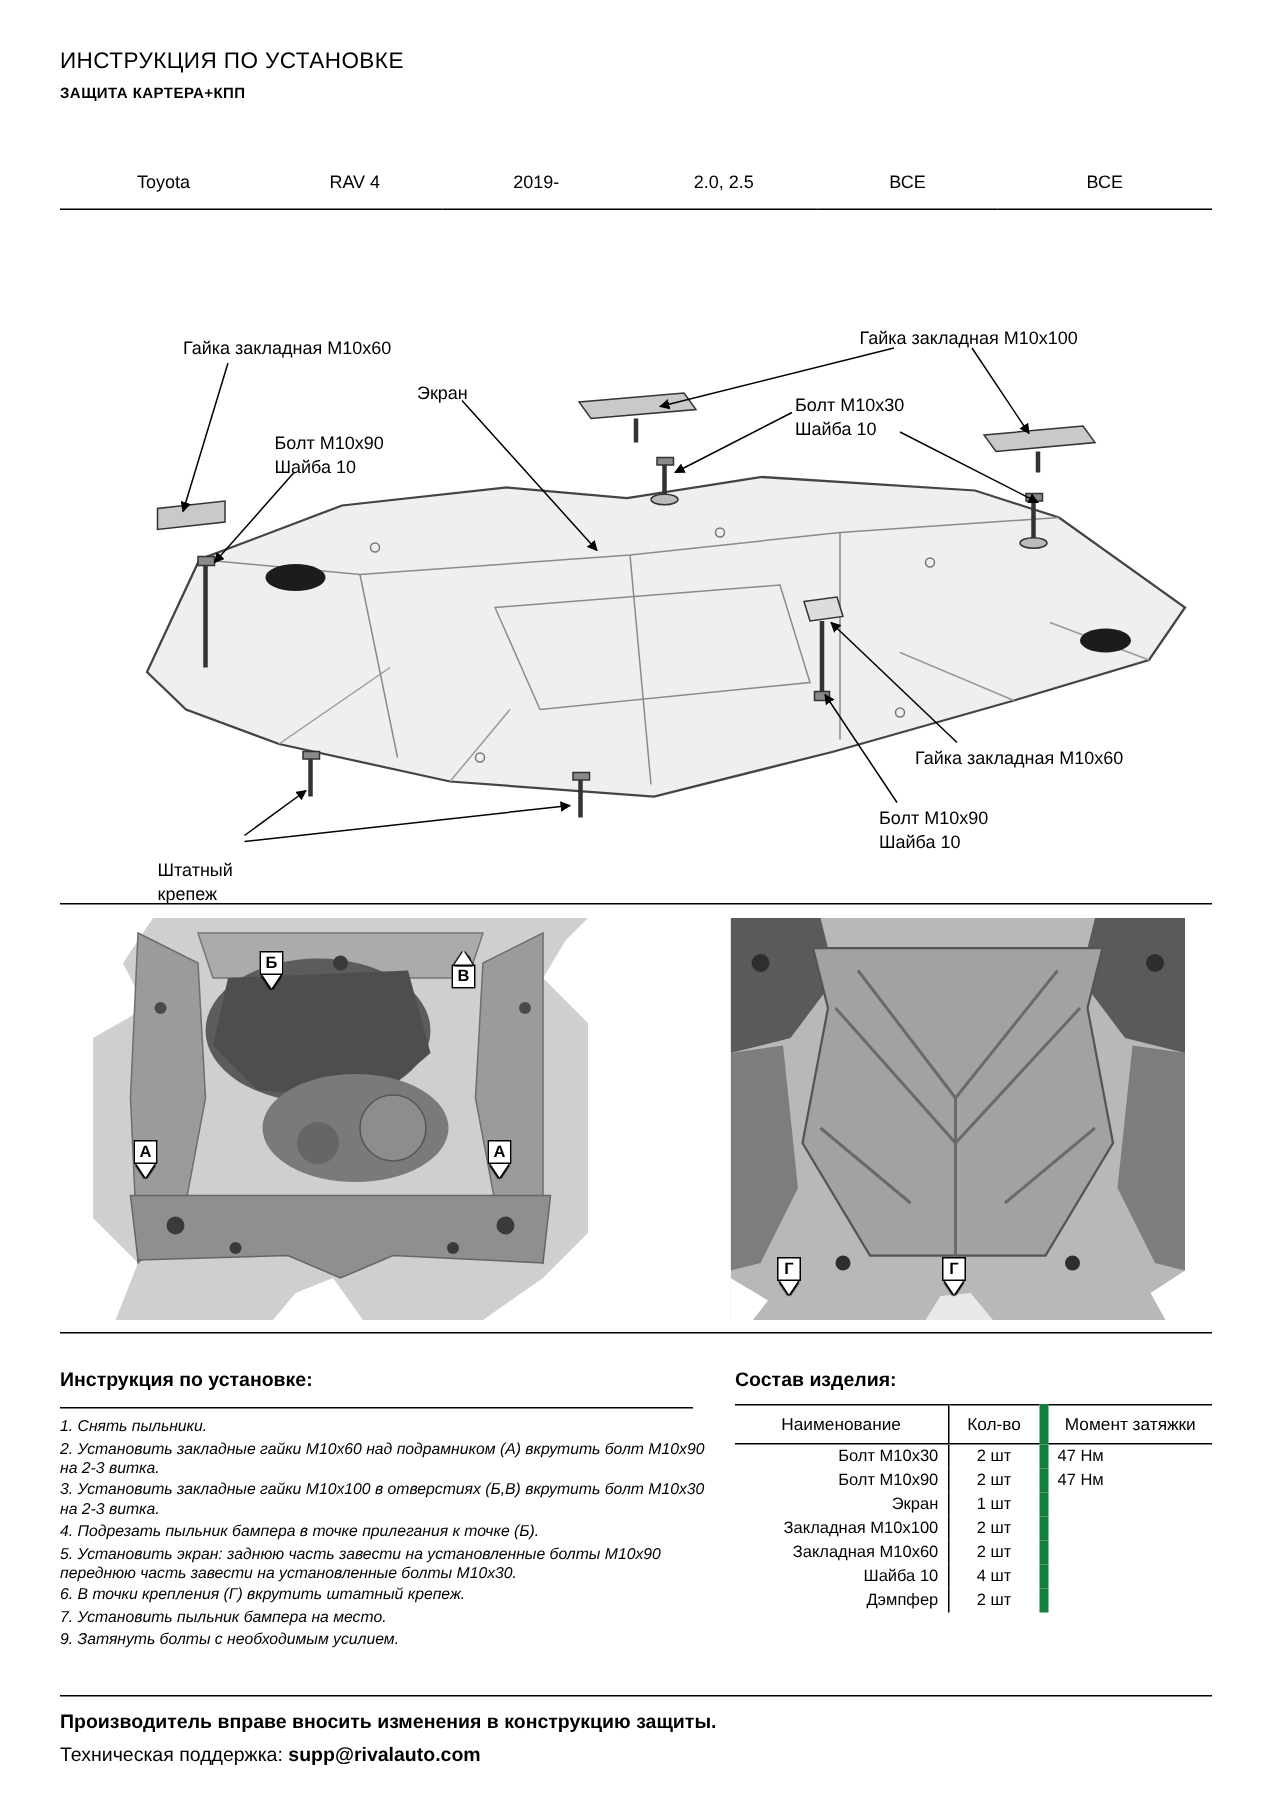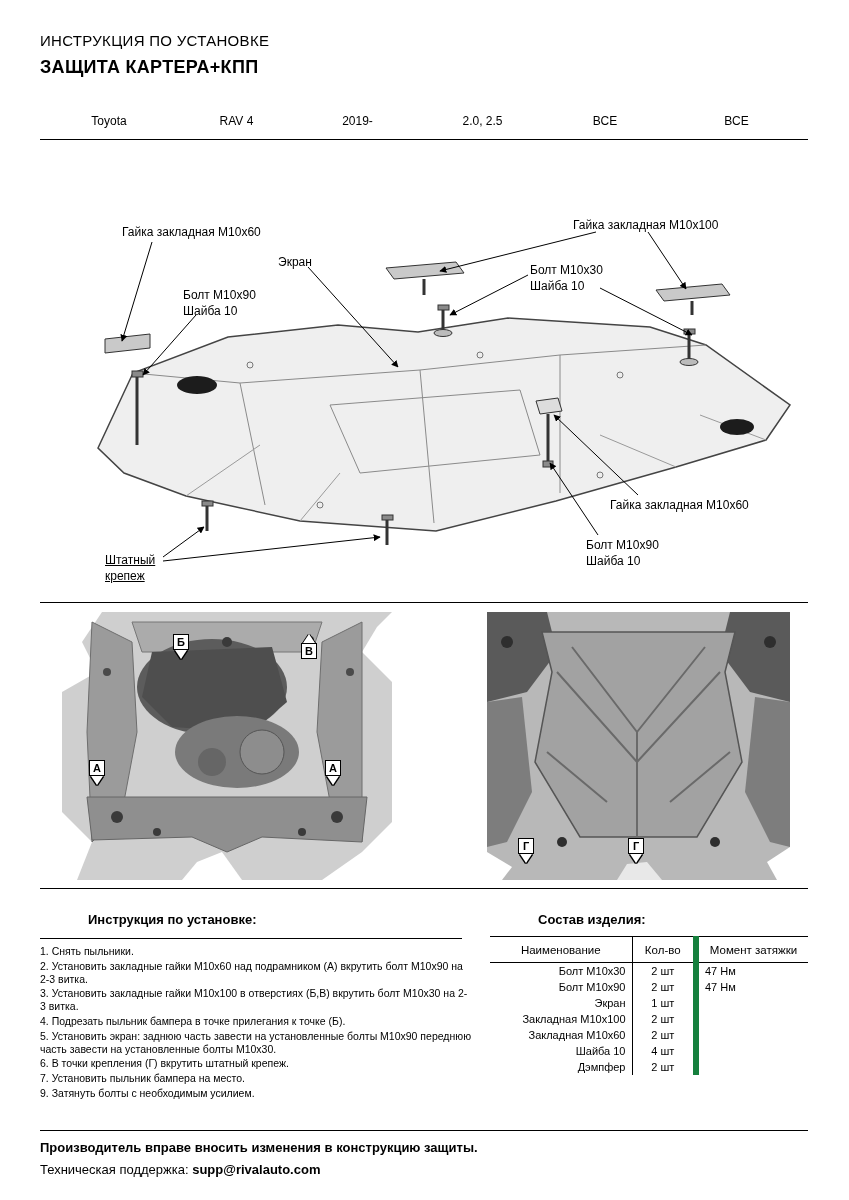--- a/index.html
+++ b/index.html
@@ -1,21 +1,21 @@
 <!DOCTYPE html>
 <html><head>
 <meta charset="utf-8">
 <style>
   * { margin:0; padding:0; box-sizing:border-box; }
   html,body { background:#fff; }
   body { width:849px; height:1200px; position:relative; font-family:"Liberation Sans", sans-serif; color:#000; }
   .page { position:absolute; left:0; top:0; width:849px; height:1200px; background:#fff; overflow:hidden; }
 
   .title1 { position:absolute; left:40px; top:32px; font-size:15px; letter-spacing:.3px; }
-  .title2 { position:absolute; left:40px; top:57px; font-size:18px; font-weight:bold; display:flex; gap:33px; letter-spacing:.3px; }
+  .title2 { position:absolute; left:40px; top:57px; font-size:10px; font-weight:bold; display:flex; gap:33px; letter-spacing:.3px; }
 
   .spec-table { position:absolute; left:40px; top:103px; width:768px; border-collapse:collapse; table-layout:fixed; }
   .spec-table th { border-top:1px solid #000; border-bottom:1px solid #000; font-weight:normal; font-size:12px;
                    text-align:center; vertical-align:middle; height:43px; white-space:pre-line; line-height:1.25; }
   .spec-table td { border-bottom:1px solid #000; font-size:12px; text-align:center; vertical-align:middle; height:36px; }
 
   .diagram { position:absolute; left:0; top:205px; width:849px; height:400px; }
   .diagram svg { position:absolute; left:0; top:0; }
   .d-label { position:absolute; font-size:12px; line-height:1.3; white-space:pre-line; }
 
@@ -24,23 +24,23 @@
   .photo { position:absolute; overflow:hidden; }
   .photo svg { position:absolute; left:0; top:0; }
 
   .marker { position:absolute; width:22px; display:flex; flex-direction:column; align-items:center; }
   .marker .letter { background:#fff; border:1px solid #000; font-weight:bold; font-size:11px; width:16px; text-align:center; padding:1px 0; }
   .marker .arrow-down { width:0; height:0; border-left:6px solid transparent; border-right:6px solid transparent; border-top:9px solid #fff;
                         filter: drop-shadow(0 1px 0 #000) drop-shadow(1px 0 0 #000) drop-shadow(-1px 0 0 #000); }
   .marker--up { flex-direction:column-reverse; }
   .marker--up .arrow-down { border-top:none; border-bottom:9px solid #fff; }
 
-  .sec-heading { position:absolute; font-size:13px; font-weight:bold;margin-left:48px; }
+  .sec-heading { position:absolute; font-size:13px; font-weight:bold; }
   .steps { position:absolute; left:40px; top:945px; width:432px; }
-  .steps p { font-size:10.5px; line-height:1.22; margin-bottom:2px; }
+  .steps p { font-size:10.5px; line-height:1.22; margin-bottom:2px;font-style:italic; }
   .steps-rule { position:absolute; left:40px; top:938px; width:422px; border-top:1px solid #000; }
 
   .parts-table { position:absolute; left:490px; top:936px; width:318px; border-collapse:collapse; table-layout:fixed; }
   .parts-table th { border-top:1px solid #000; border-bottom:1px solid #000; font-weight:normal; font-size:11.5px; height:26px; vertical-align:middle; }
   .parts-table th, .parts-table td { padding:1px 6px; }
   .parts-table td { font-size:11px; height:16px; }
   .col-qty { border-left:1px solid #000; border-right:6px solid #15803d; text-align:center;margin-left:16px; }
   .col-name { text-align:right; }
   .col-torque { text-align:left; }
   .parts-table th.col-name, .parts-table th.col-torque { text-align:center; }
@@ -162,21 +162,21 @@
     <div class="d-label" style="left:122px; top:20px;">Гайка закладная М10х60</div>
     <div class="d-label" style="left:278px; top:50px;">Экран</div>
     <div class="d-label" style="left:536px; top:13px;margin-left:37px;">Гайка закладная М10х100</div>
     <div class="d-label" style="left:530px; top:58px;">Болт М10х30
 Шайба 10</div>
     <div class="d-label" style="left:183px; top:83px;">Болт М10х90
 Шайба 10</div>
     <div class="d-label" style="left:610px; top:293px;">Гайка закладная М10х60</div>
     <div class="d-label" style="left:586px; top:333px;">Болт М10х90
 Шайба 10</div>
-    <div class="d-label" style="left:105px; top:348px;text-decoration:underline;">Штатный
+    <div class="d-label" style="left:105px; top:368px;">Штатный
 крепеж</div>
   </div>
 
   <div class="sep" style="top:602px;"></div>
 
   <div class="photo" style="left:62px; top:612px; width:330px; height:268px;">
     <svg width="330" height="268" viewBox="0 0 330 268">
       <rect width="330" height="268" fill="#cfcfcf"></rect>
       <path d="M0,0 L40,0 L20,30 L35,60 L0,80 Z" fill="#fff"></path>
       <path d="M330,0 L330,70 L300,40 L315,15 Z" fill="#fff"></path>

